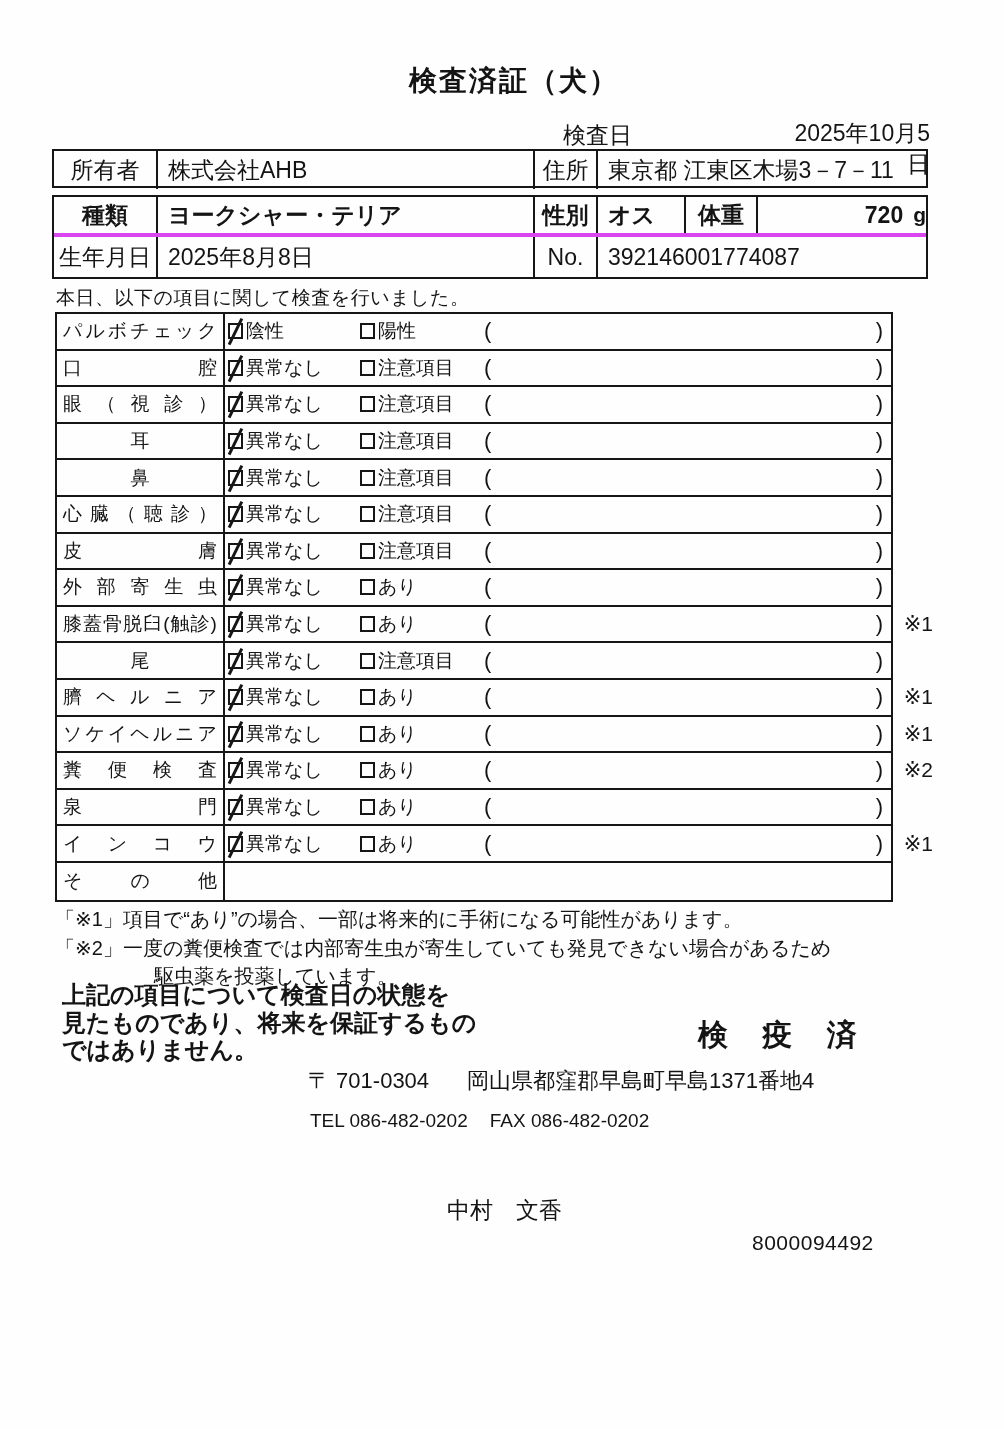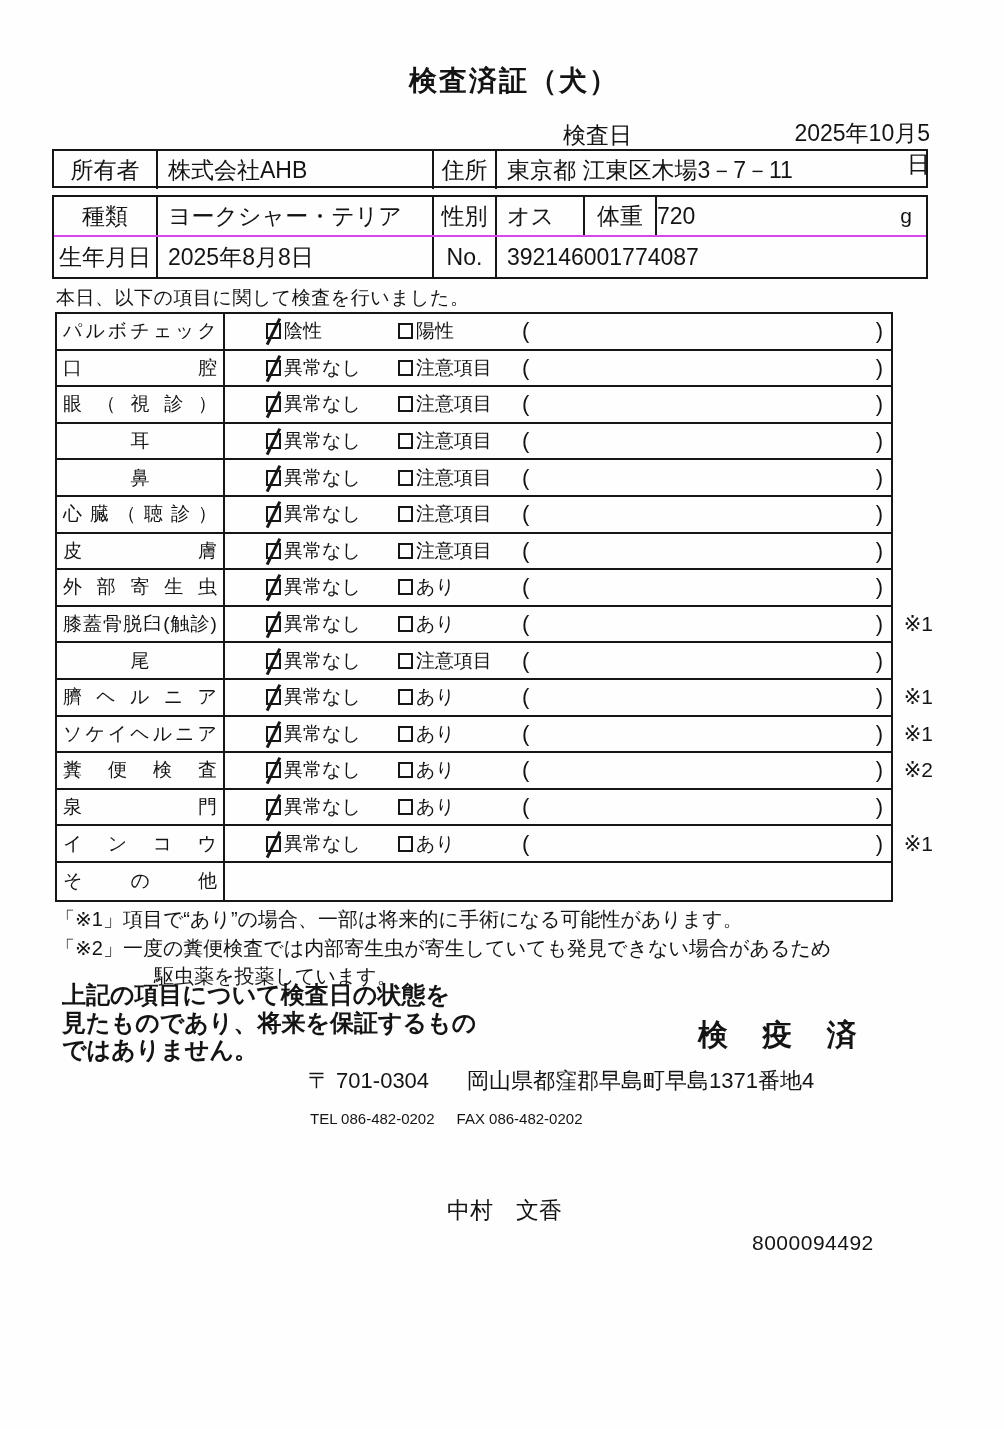--- a/index.html
+++ b/index.html
@@ -21,51 +21,51 @@
   }
   .insp-date-label { position:absolute; top:120px; left:563px; font-size:23px; }
   .insp-date-value { position:absolute; top:118px; left:773px; width:157px; text-align:right; font-size:23px; }
 
   
   .tbl { position:absolute; left:52px; width:876px; border:2px solid #161616; font-size:23px; }
   .tbl-a { top:149px; height:39px; }
   .tbl-b { top:195px; height:84px; }
   .trow { display:flex; height:38px; }
   .tbl-b .trow { height:40px; }
-  .tbl-b .trow:first-child { border-bottom:2px solid #d946ef; }
+  .tbl-b .trow:first-child { border-bottom:4px solid #d946ef;font-weight:bold; }
   .tcell { display:flex; align-items:center; height:100%; }
   .tcell.lab { justify-content:center; }
   .tcell.val { justify-content:flex-start; padding-left:10px; }
   .tcell + .tcell { border-left:2px solid #161616; }
   .w-lab1 { width:102px; }
-  .w-val1 { width:276px; }
+  .w-val1 { width:377px; }
   .w-lab2 { width:63px; }
   .w-val2 { flex:1; }
   .w-sexval { width:88px; padding-left:8px; }
   .w-wlab  { width:72px; }
-  .w-wval  { flex:1; justify-content:space-between; padding-right:14px; }
+  .w-wval  { flex:1; justify-content:flex-end; }
   .weight-unit { margin-left:10px; font-size:21px; }
 
   .intro { position:absolute; top:285px; left:56px; font-size:19px; letter-spacing:0.5px; }
 
   
   .checklist {
     position:absolute; top:312px; left:55px; width:838px;
     border:2px solid #161616; font-size:19px;
   }
   .chk-row { display:flex; height:36.6px; border-bottom:2px solid #161616; position:relative; }
   .chk-row:last-child { border-bottom:none; }
   .chk-label {
     width:168px; border-right:2px solid #161616;
     padding:0 6px; display:flex; align-items:center;
     font-size:19px; letter-spacing:0;
   }
   .chk-label.justify { justify-content:space-between; }
   .chk-label.center  { justify-content:center; }
-  .chk-body { flex:1; position:relative;margin-left:38px; }
+  .chk-body { flex:1; position:relative; }
   .opt { position:absolute; top:0; height:100%; display:flex; align-items:center; }
   .opt.g1 { left:3px; }
   .opt.g2 { left:135px; }
   .cb {
     width:15px; height:16px; border:2px solid #161616;
     position:relative; flex:none; margin-right:3px;
   }
   .cb.checked::after {
     content:""; position:absolute; left:4px; top:-8px;
     width:2.5px; height:29px; background:#161616; transform:rotate(26deg);
@@ -86,21 +86,21 @@
   .footnotes .indent { margin-left:99px; }
   .statement { position:absolute; top:981px; left:62px; font-size:24px; font-weight:bold; line-height:27.5px; }
   .stamp {
     position:absolute; top:1015px; left:698px;
     font-size:30px; font-weight:600; letter-spacing:13px; white-space:nowrap;
   }
 
   
   .postal-line { position:absolute; top:1066px; left:308px; font-size:22px; display:flex; }
   .postal-line .gap { width:38px; }
-  .tel-line { position:absolute; top:1110px; left:310px; font-size:15px; display:flex; }
+  .tel-line { position:absolute; top:1110px; left:310px; font-size:19px; display:flex; }
   .tel-line .gap { width:22px; }
   .clinic-name { position:absolute; top:1157px; left:316px; font-size:28px; letter-spacing:1px; }
   .clinic-person { position:absolute; top:1195px; left:447px; font-size:23px; }
   .doc-code { position:absolute; top:1231px; left:752px; font-size:21px; letter-spacing:0.5px; }
 </style>
 </head>
 <body>
 
 <div class="page">
 

